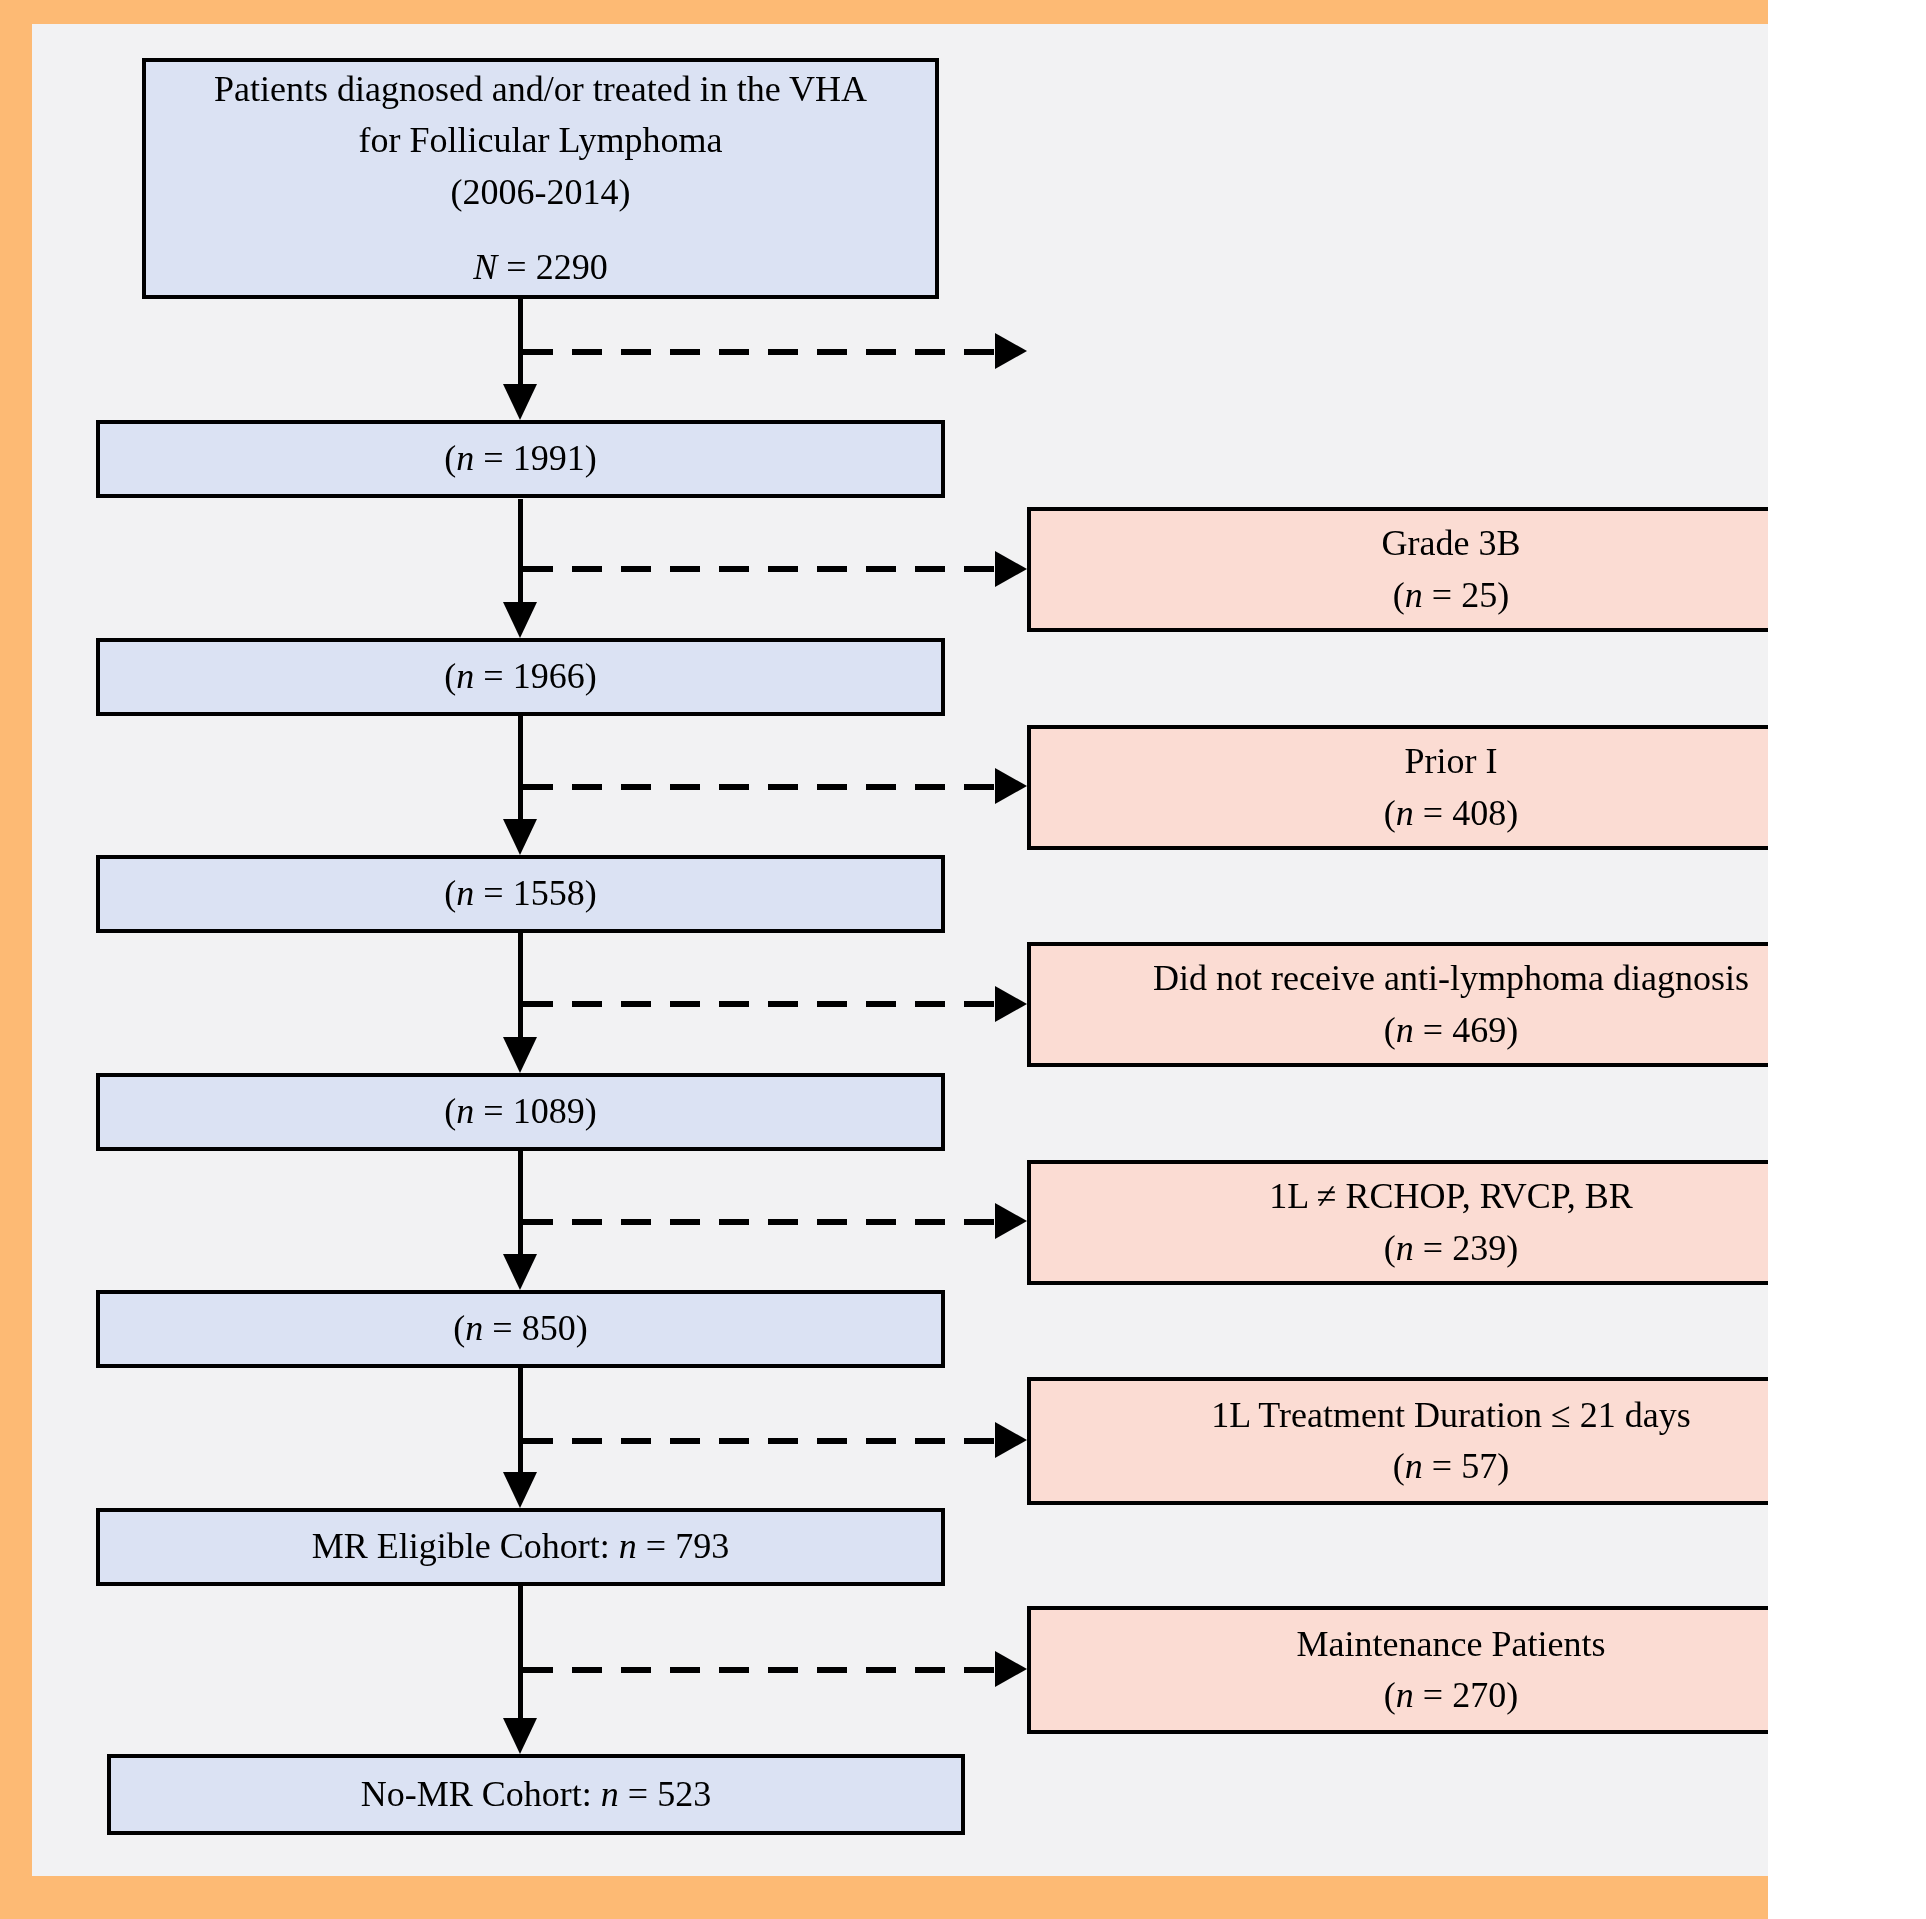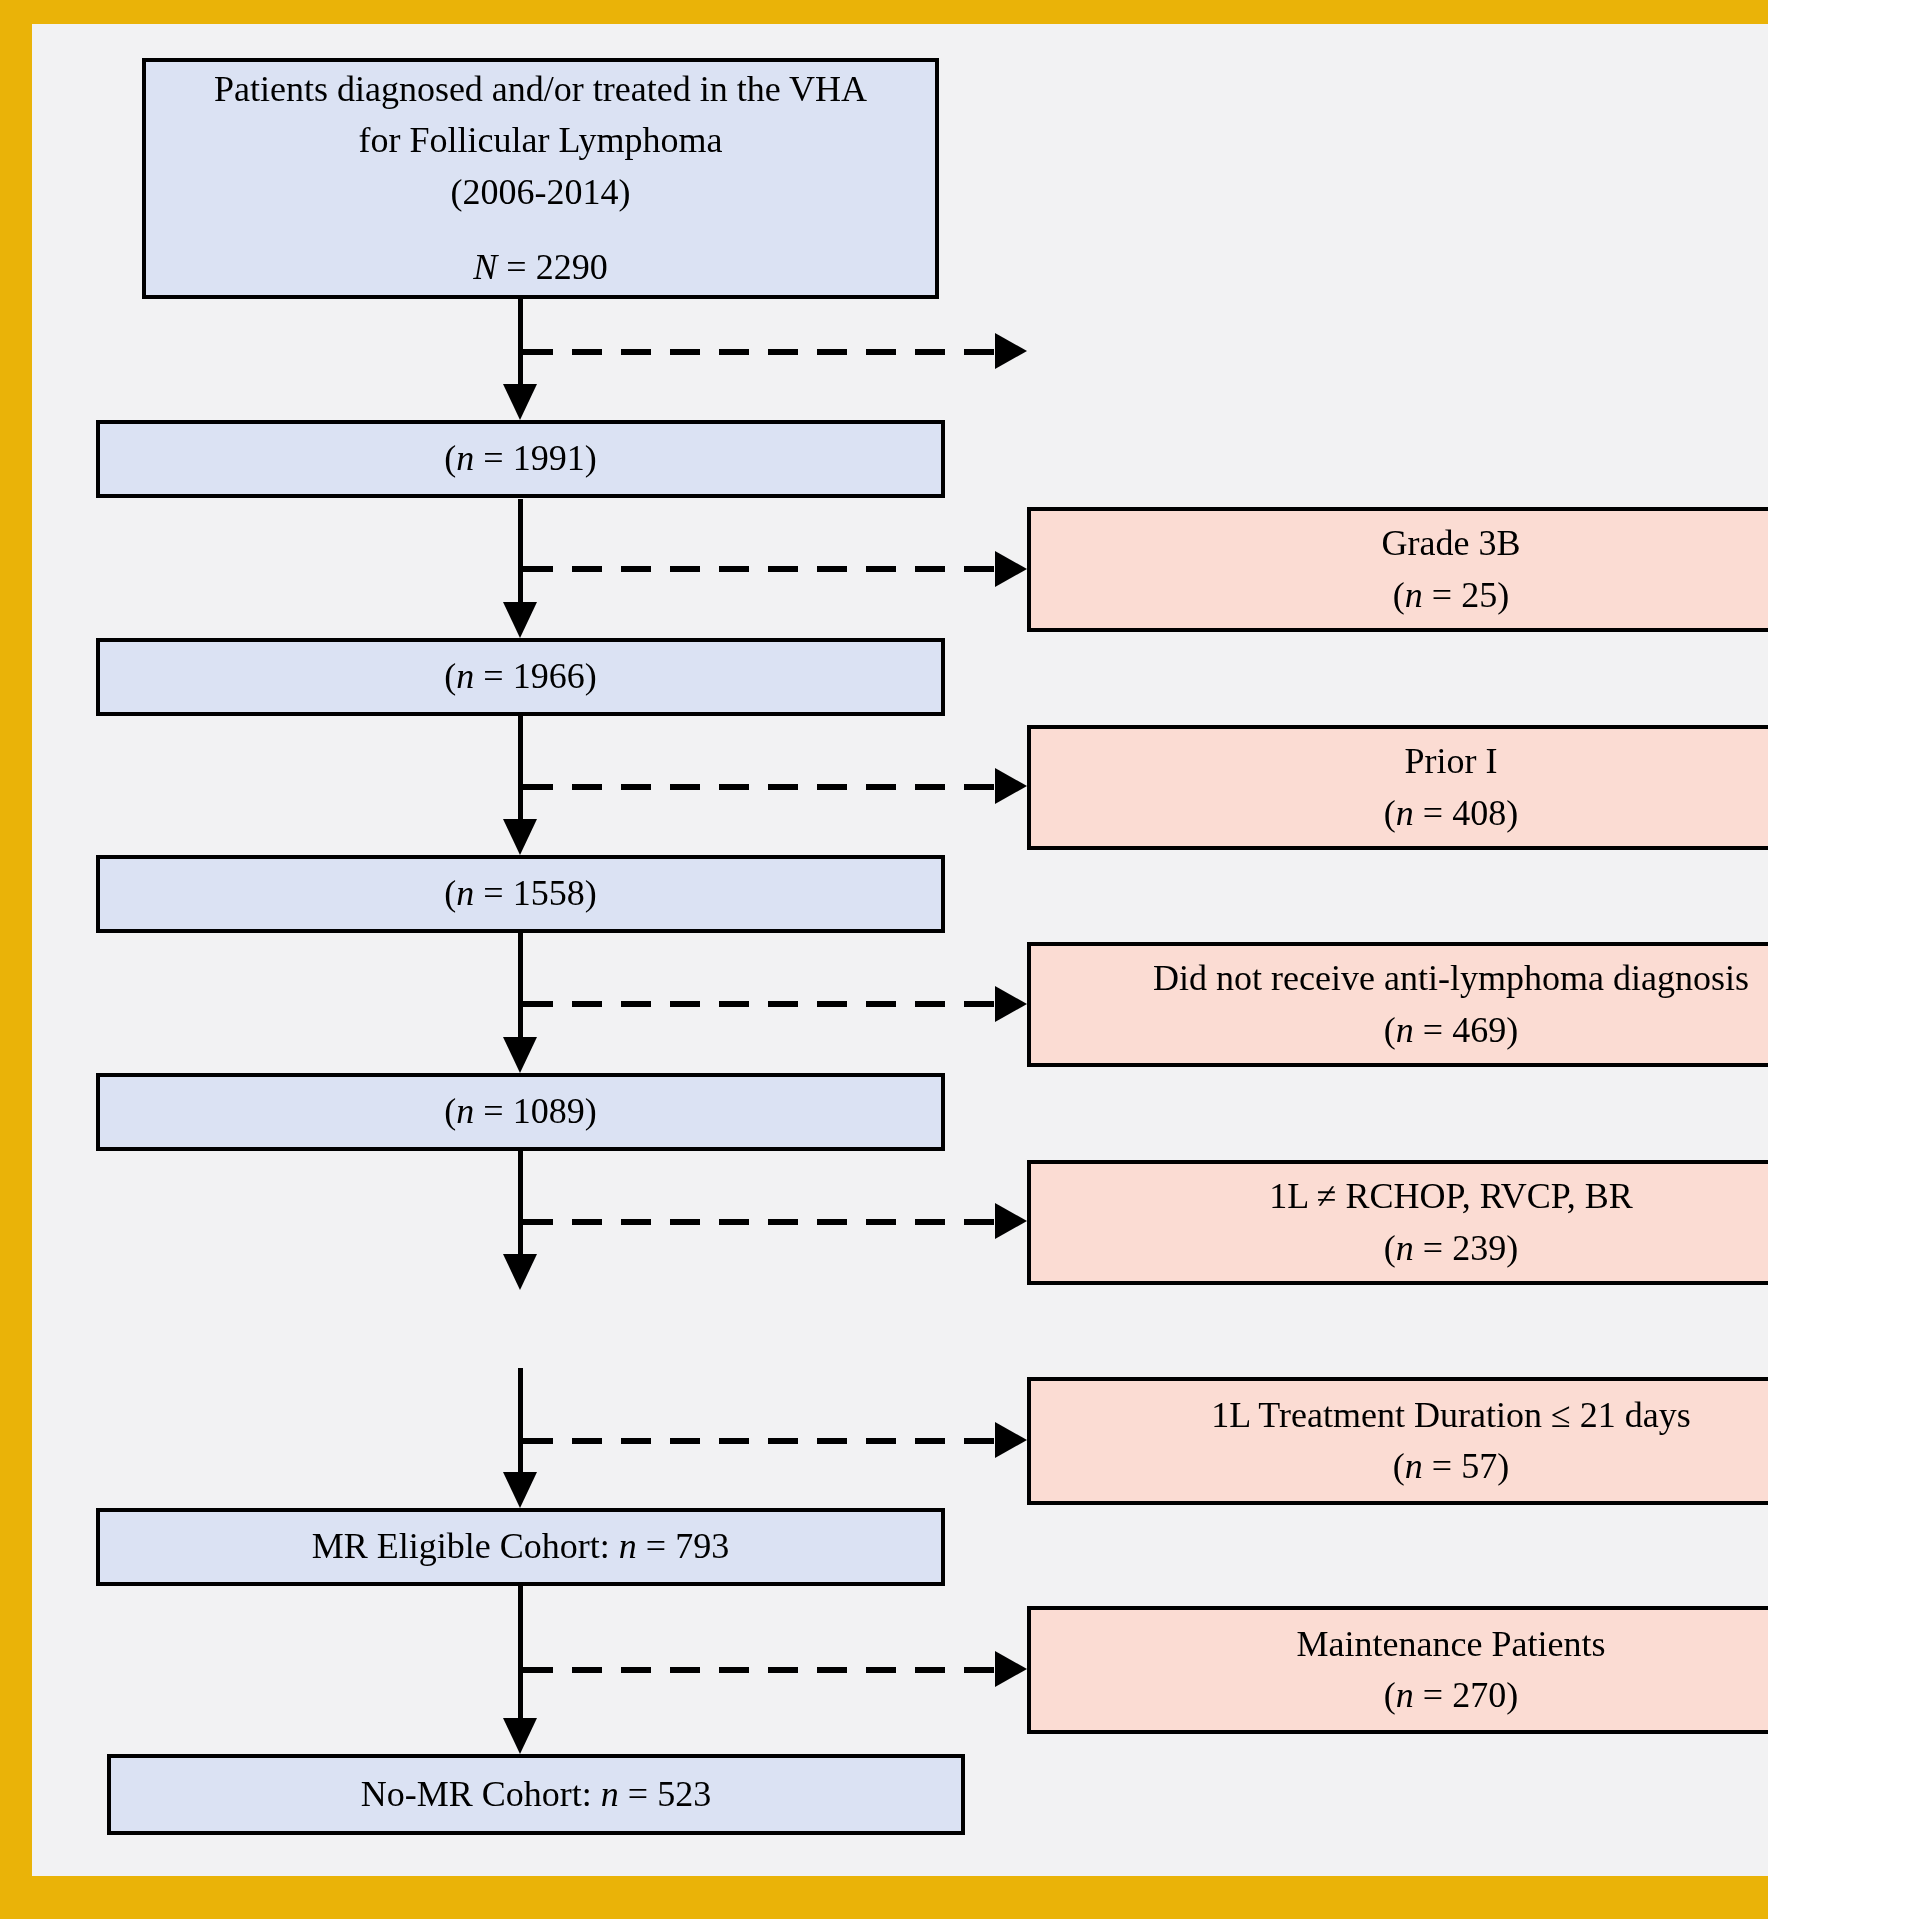--- a/index.html
+++ b/index.html
@@ -1,19 +1,19 @@
 <!DOCTYPE html>
 <html style="--background: #f2f2f3; --box-blue: #dbe2f3; --box-pink: #fbdcd3; --border: #000000;font-size:9.3px"><head>
 <meta charset="utf-8">
 <style>
   html,body{margin:0;padding:0;background:#ffffff;}
   .page{
     position:relative;
     width:1768px;height:1920px;
-    background:#eab308;
+    background:#fdba74;
     overflow:hidden;
     font-family:"Liberation Serif","DejaVu Serif",serif;
     color:#000;
   }
   .canvas{
     position:absolute;
     left:32px;top:24px;width:1862px;height:1852px;
     background:var(--background,#f2f2f3);
   }
   .box{
@@ -74,20 +74,23 @@
   </div>
 
   <div class="box blue" style="left:96px;top:855px;width:849px;height:78px">
     <span class="line">(<i>n</i> = 1558)</span>
   </div>
 
   <div class="box blue" style="left:96px;top:1073px;width:849px;height:78px">
     <span class="line">(<i>n</i> = 1089)</span>
   </div>
 
+  <div class="box blue" style="left:96px;top:1290px;width:849px;height:78px">
+    <span class="line">(<i>n</i> = 850)</span>
+  </div>
 
   <div class="box blue" style="left:96px;top:1508px;width:849px;height:78px">
     <span class="line">MR Eligible Cohort: <i>n</i> = 793</span>
   </div>
 
   <div class="box blue" style="left:107px;top:1754px;width:858px;height:81px">
     <span class="line">No-MR Cohort: <i>n</i> = 523</span>
   </div>
 
 

